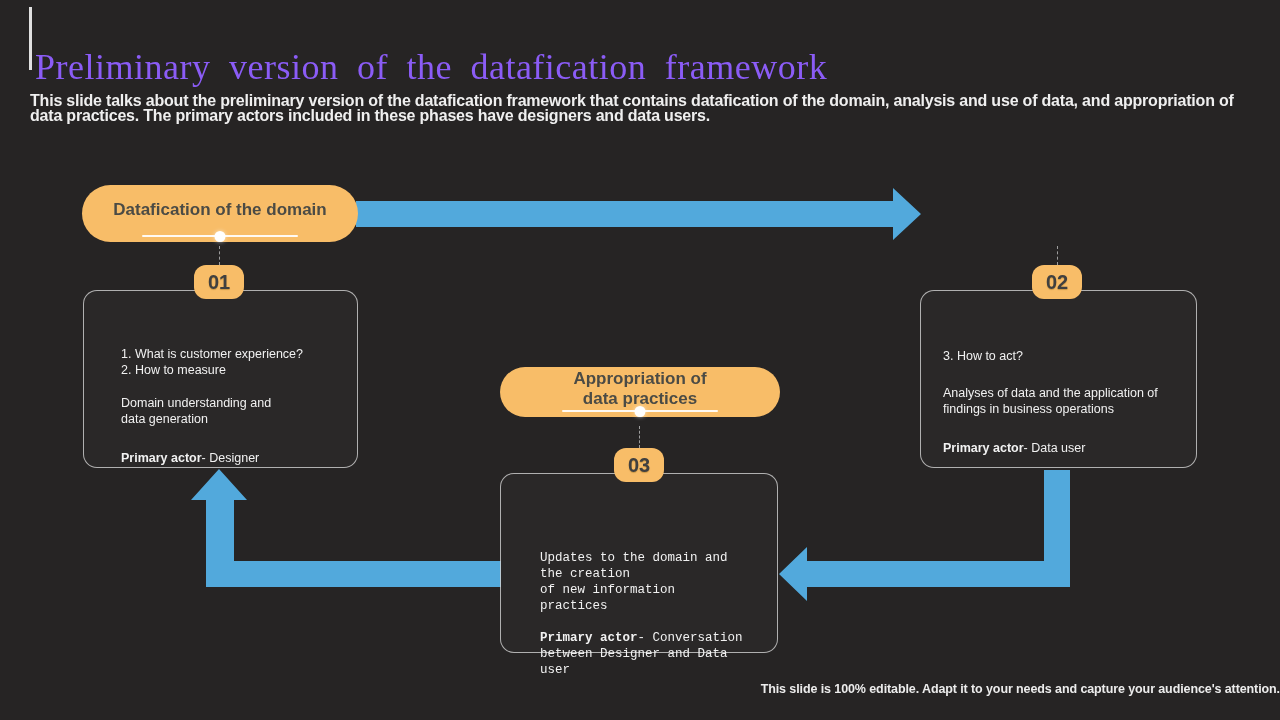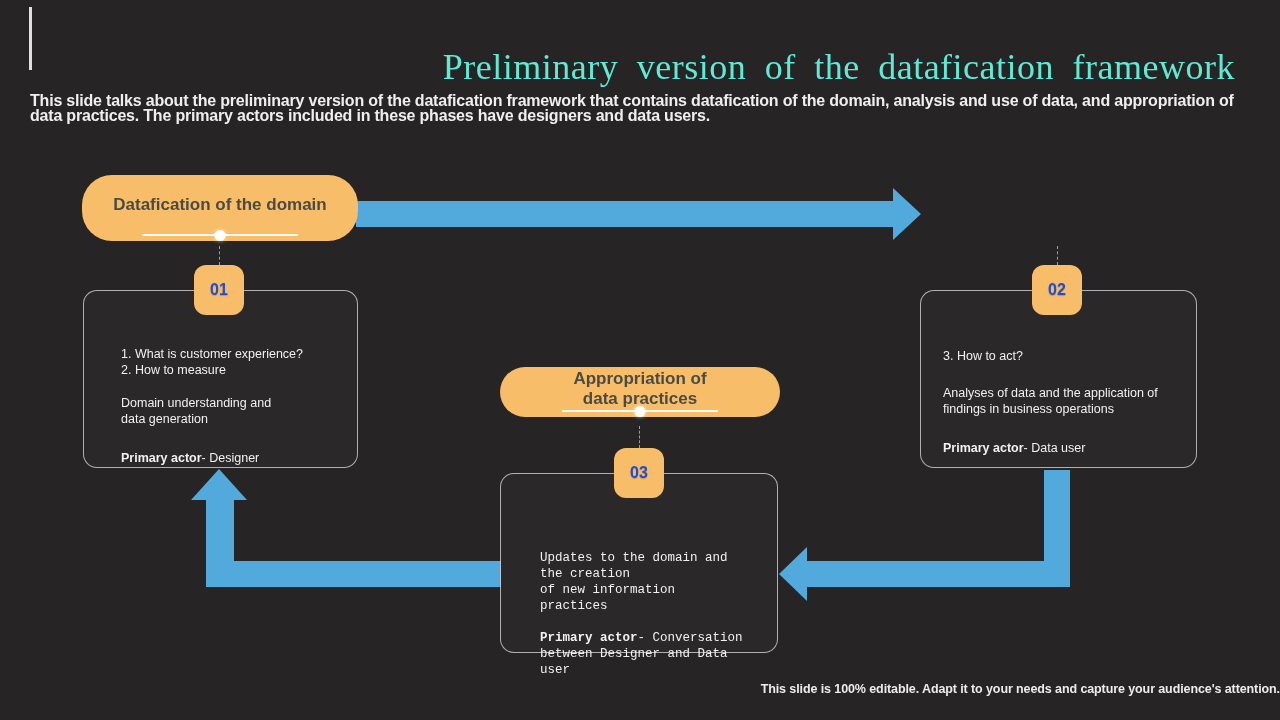--- a/index.html
+++ b/index.html
@@ -6,59 +6,59 @@
   .slide{
     position:relative;width:1280px;height:720px;overflow:hidden;
     background:#262424;
     font-family:"Liberation Sans","DejaVu Sans",sans-serif;
   }
   
   .title-accent{position:absolute;left:29px;top:7px;width:3px;height:63px;background:#e0e0e0;}
   .page-title{
     position:absolute;left:35px;top:22px;width:1200px;
     font-family:"Liberation Serif","DejaVu Serif",serif;
-    font-size:36px;font-weight:400;color:#5eead4;
-    word-spacing:9px;letter-spacing:0.5px;white-space:nowrap;text-align:right;
+    font-size:36px;font-weight:400;color:#8b5cf6;
+    word-spacing:9px;letter-spacing:0.5px;white-space:nowrap;
   }
   .page-subtitle{
     position:absolute;left:30px;top:77px;width:1215px;
     font-size:16px;font-weight:600;color:#efefef;
     line-height:15px;letter-spacing:-0.2px;
   }
   
   .arrows{position:absolute;left:0;top:0;z-index:1;}
   
   .pill{
     position:absolute;z-index:2;background:#f8bd68;border-radius:30px;
     display:flex;align-items:center;justify-content:center;
     color:#4b4b45;font-weight:700;font-size:17px;text-align:center;
     white-space:pre-line;line-height:20px;padding-bottom:7px;box-sizing:border-box;
   }
-  .pill1{left:82px;top:175px;width:276px;height:66px;}
+  .pill1{left:82px;top:185px;width:276px;height:57px;}
   .pill2{left:922px;top:185px;width:276px;height:57px;}
   .pill3{left:500px;top:367px;width:280px;height:50px;}
   .pill-underline{
     position:absolute;left:50%;bottom:5px;transform:translateX(-50%);
     width:156px;height:2px;background:rgba(255,255,255,0.92);border-radius:1px;
   }
   .pill-dot{
     position:absolute;left:50%;bottom:0.5px;transform:translateX(-50%);
     width:11px;height:11px;border-radius:50%;background:#ffffff;
     box-shadow:0 0 4px rgba(255,255,255,0.6);
   }
   
   .conn{position:absolute;width:0;border-left:1px dashed #9d9d9d;z-index:1;}
   .conn1{left:219px;top:246px;height:19px;}
   .conn2{left:1057px;top:246px;height:19px;}
   .conn3{left:639px;top:426px;height:22px;}
   
   .badge{
-    position:absolute;z-index:3;width:50px;height:50px;border-radius:12px;
+    position:absolute;z-index:3;width:50px;height:34px;border-radius:12px;
     background:#f8bd68;display:flex;align-items:center;justify-content:center;
-    color:#1d4ed8;font-weight:700;font-size:16px;
+    color:#404040;font-weight:700;font-size:20px;
     text-shadow:0 1px 1px rgba(120,80,0,0.35);
   }
   .badge1{left:194px;top:265px;}
   .badge2{left:1032px;top:265px;}
   .badge3{left:614px;top:448px;}
   
   .box{
     position:absolute;z-index:2;box-sizing:border-box;
     border:1px solid rgba(210,210,210,0.8);border-radius:14px;
     background:rgba(255,255,255,0.02);

